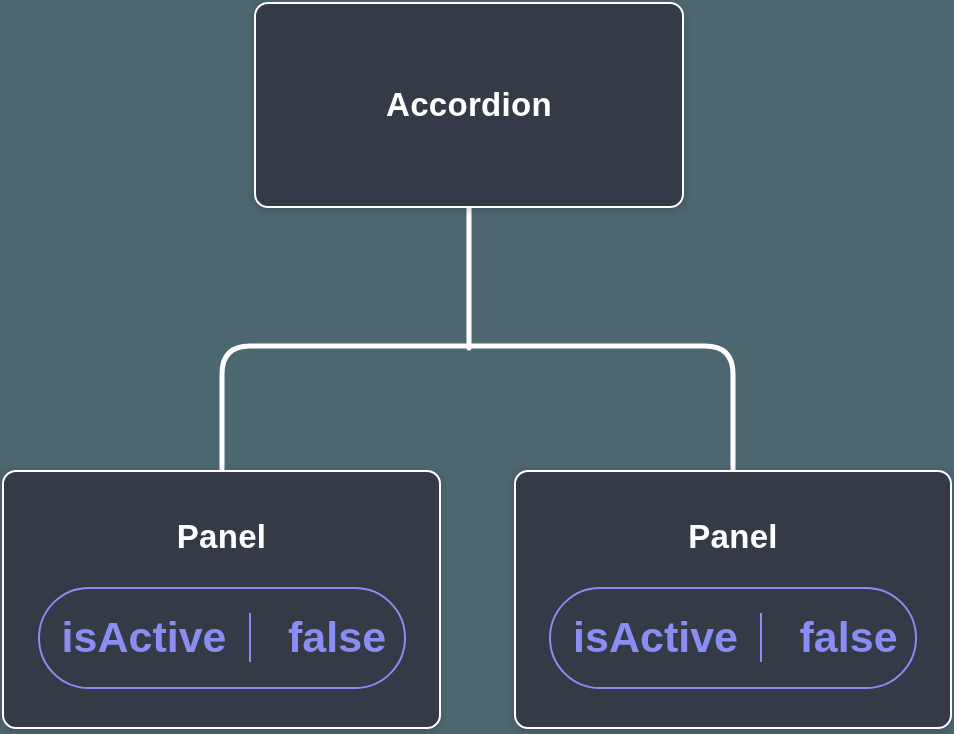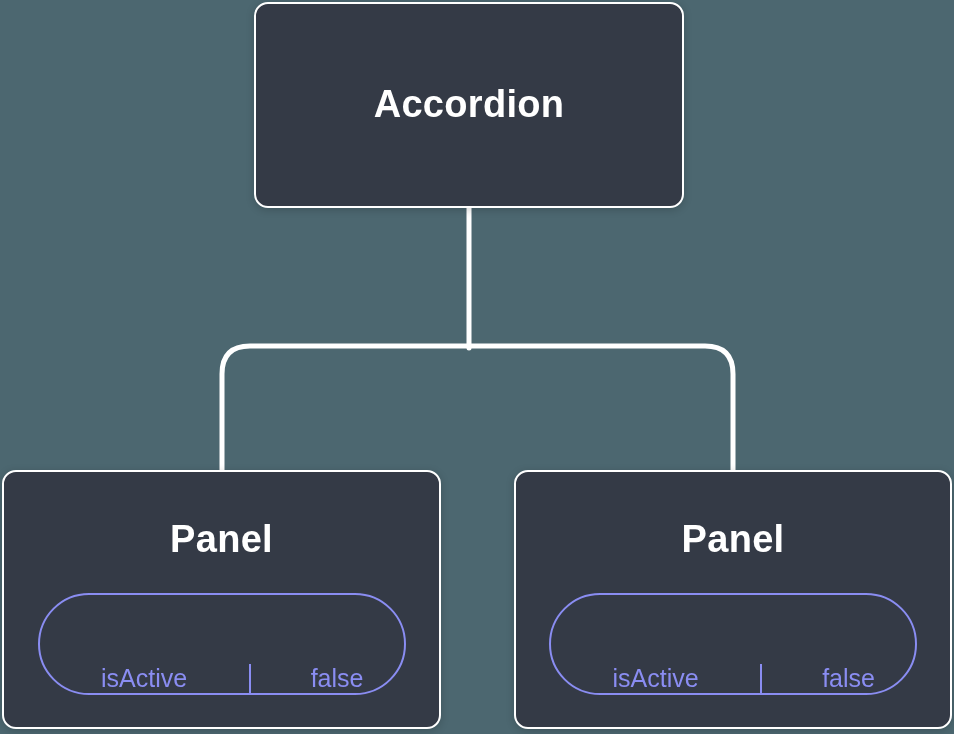--- a/index.html
+++ b/index.html
@@ -51,40 +51,40 @@
     top: 470px;
     height: 259px;
     display: flex;
     flex-direction: column;
     align-items: center;
   }
   .panel-left  { left: 2px;   width: 439px; }
   .panel-right { left: 514px; width: 438px; }
   .node-title {
     color: var(--title-text);
-    font-size: 38px;
+    font-size: 33px;
     font-weight: 600;
     letter-spacing: 0.3px;
     line-height: 1.2;
     text-align: right;
   }
   .panel-node .node-title {
     margin-top: 45px;
   }
   .state-pill {
     margin-top: 30px;
     width: 368px;
     height: 102px;
     border: 2.5px solid var(--state-accent);
     border-radius: 60px;
     display: flex;
-    align-items: flex-end;
+    align-items: center;
     color: var(--state-accent);
-    font-size: 25px;
-    font-weight: 400;
+    font-size: 43px;
+    font-weight: 700;
   }
   .state-name {
     flex: 0 0 58%;
     display: flex;
     align-items: center;
     justify-content: center;
     border-right: 2.5px solid var(--state-accent);
   }
   .state-value {
     flex: 1 1 auto;

